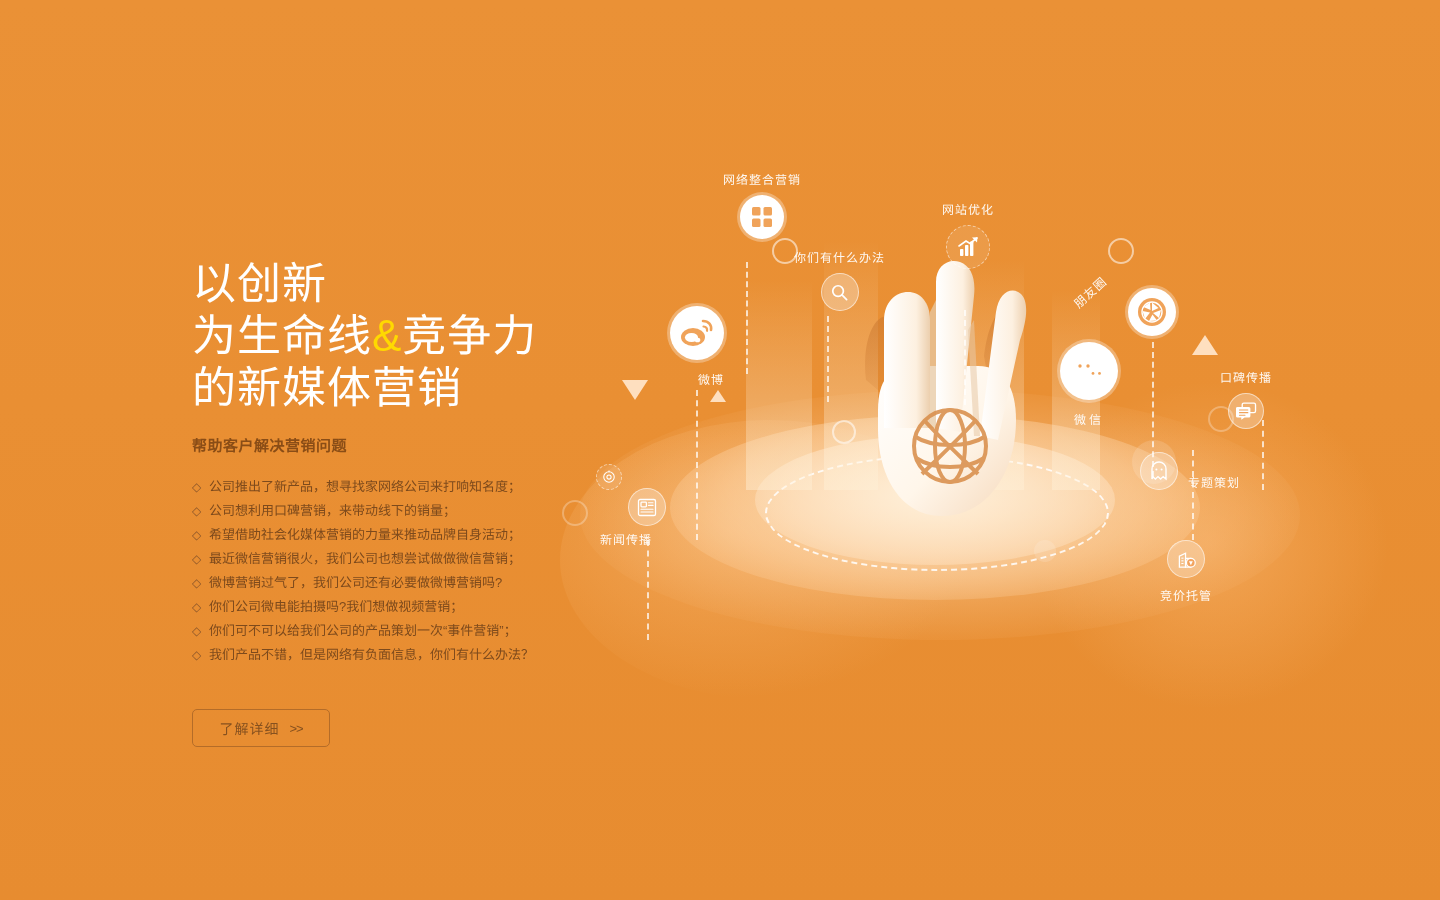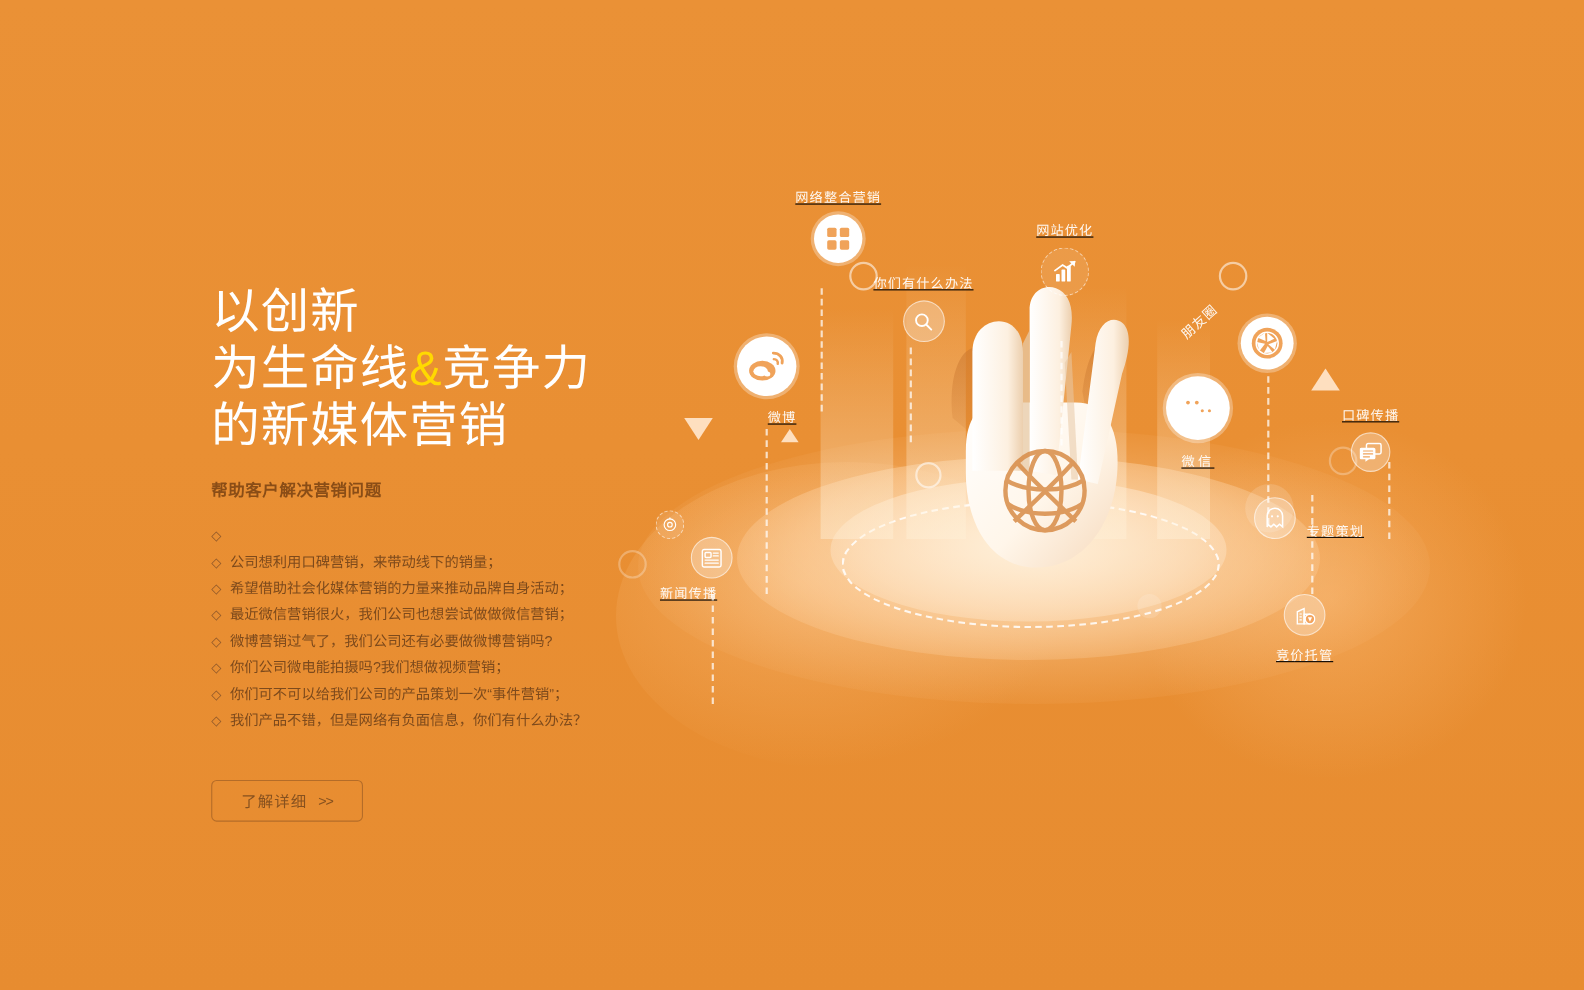--- a/index.html
+++ b/index.html
@@ -161,21 +161,20 @@
 
   
   .hand { position: absolute; left: 278px; top: 140px; }
 
   
   .node {
     position: absolute;
     display: flex;
     flex-direction: column;
     align-items: center;
-    text-decoration: underline;
   }
   .badge {
     width: 44px; height: 44px;
     border-radius: 50%;
     display: flex; align-items: center; justify-content: center;
     box-sizing: border-box;
   }
   .badge.solid { background: rgba(255,255,255,0.28); border: 1px solid rgba(255,255,255,0.55); }
   .badge.ghost { background: rgba(255,255,255,0.10); border: 1px dashed rgba(255,255,255,0.55); }
   .badge.strong { background: #ffffff; border: none; box-shadow: 0 0 0 3px rgba(255,255,255,0.30); }
@@ -229,20 +228,21 @@
       <div>以创新</div>
       <div><span>为生命线</span><span class="amp">&amp;</span><span>竞争力</span></div>
       <div>的新媒体营销</div>
     </div>
 
     <div class="subhead">帮助客户解决营销问题</div>
 
     <ul class="bullets">
       <li class="bullet">
           <span class="diamond">◇</span>
+          <span>公司推出了新产品，想寻找家网络公司来打响知名度；</span>
         </li>
       <li class="bullet">
           <span class="diamond">◇</span>
           <span>公司想利用口碑营销，来带动线下的销量；</span>
         </li>
       <li class="bullet">
           <span class="diamond">◇</span>
           <span>希望借助社会化媒体营销的力量来推动品牌自身活动；</span>
         </li>
       <li class="bullet">

